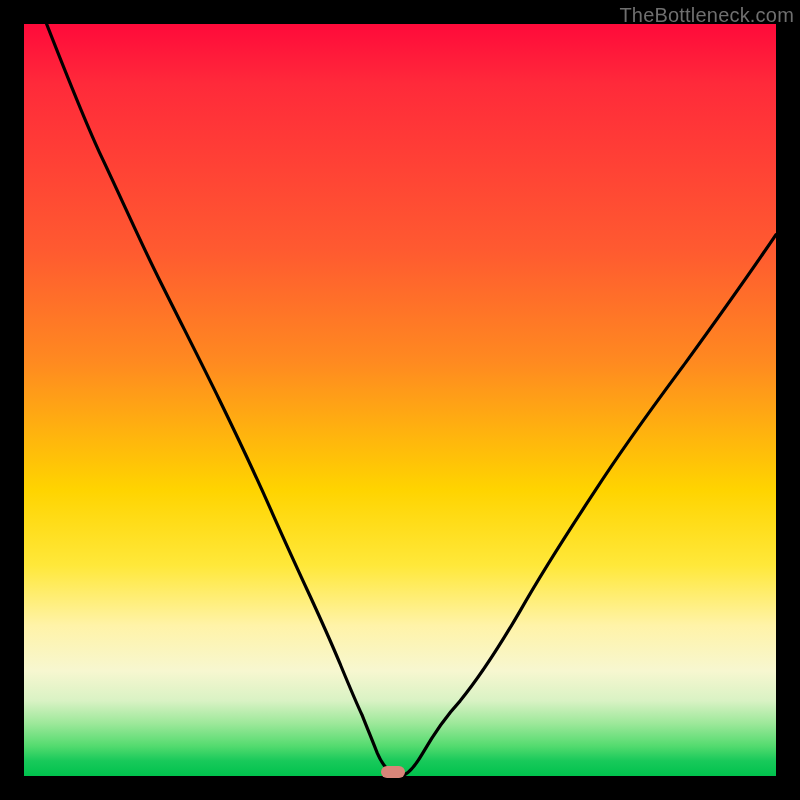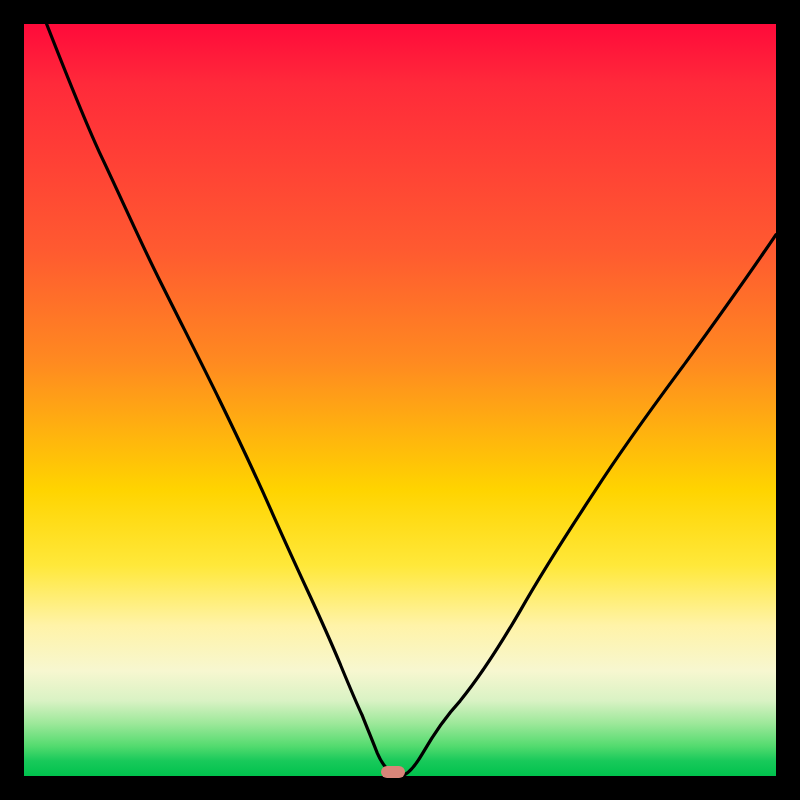--- a/index.html
+++ b/index.html
@@ -96,13 +96,14 @@
                C 412 706, 424 690, 436.2 676.8
                C 458 650, 478 618, 496.3 586.6
                C 524 538, 548 502, 571.5 466.2
                C 604 416, 634 376, 661.8 338.4
                C 694 294, 724 252, 752 210.6"></path>
     </svg>
 
     <div class="marker" style="left:368.5px; top:748.2px;"></div>
   </div>
 
+  <div class="watermark">TheBottleneck.com</div>
 </div>
 
 </body></html>

